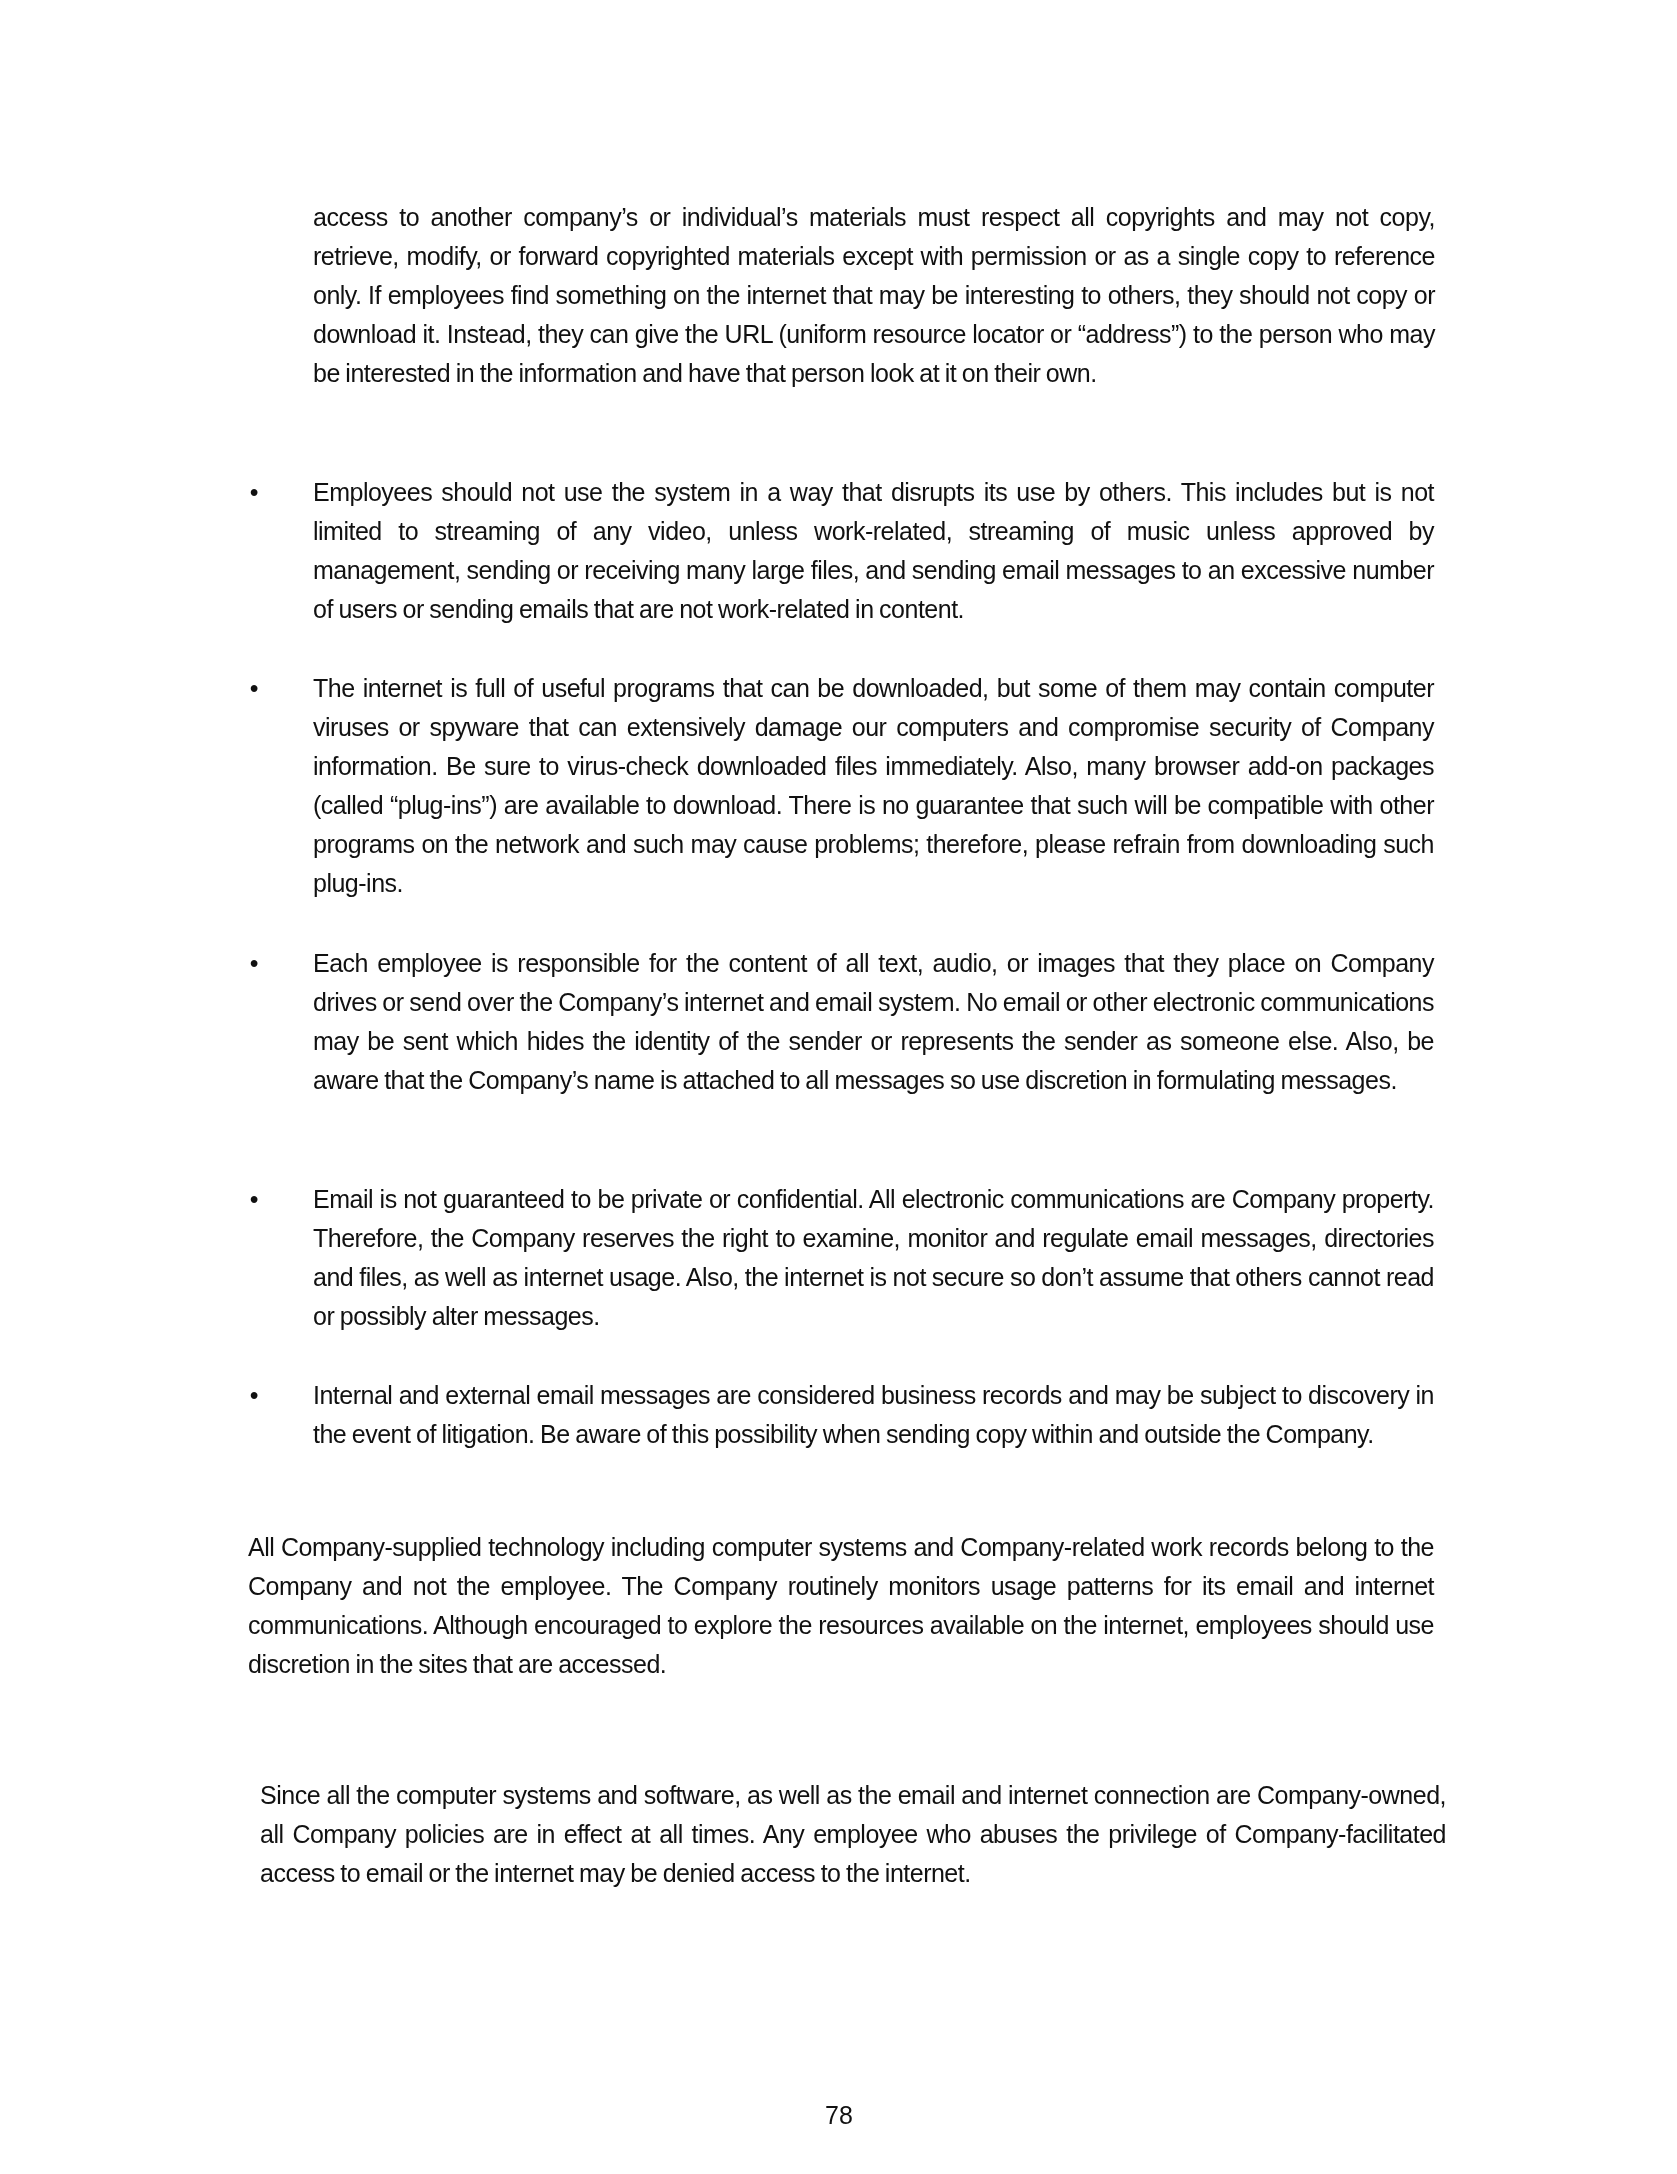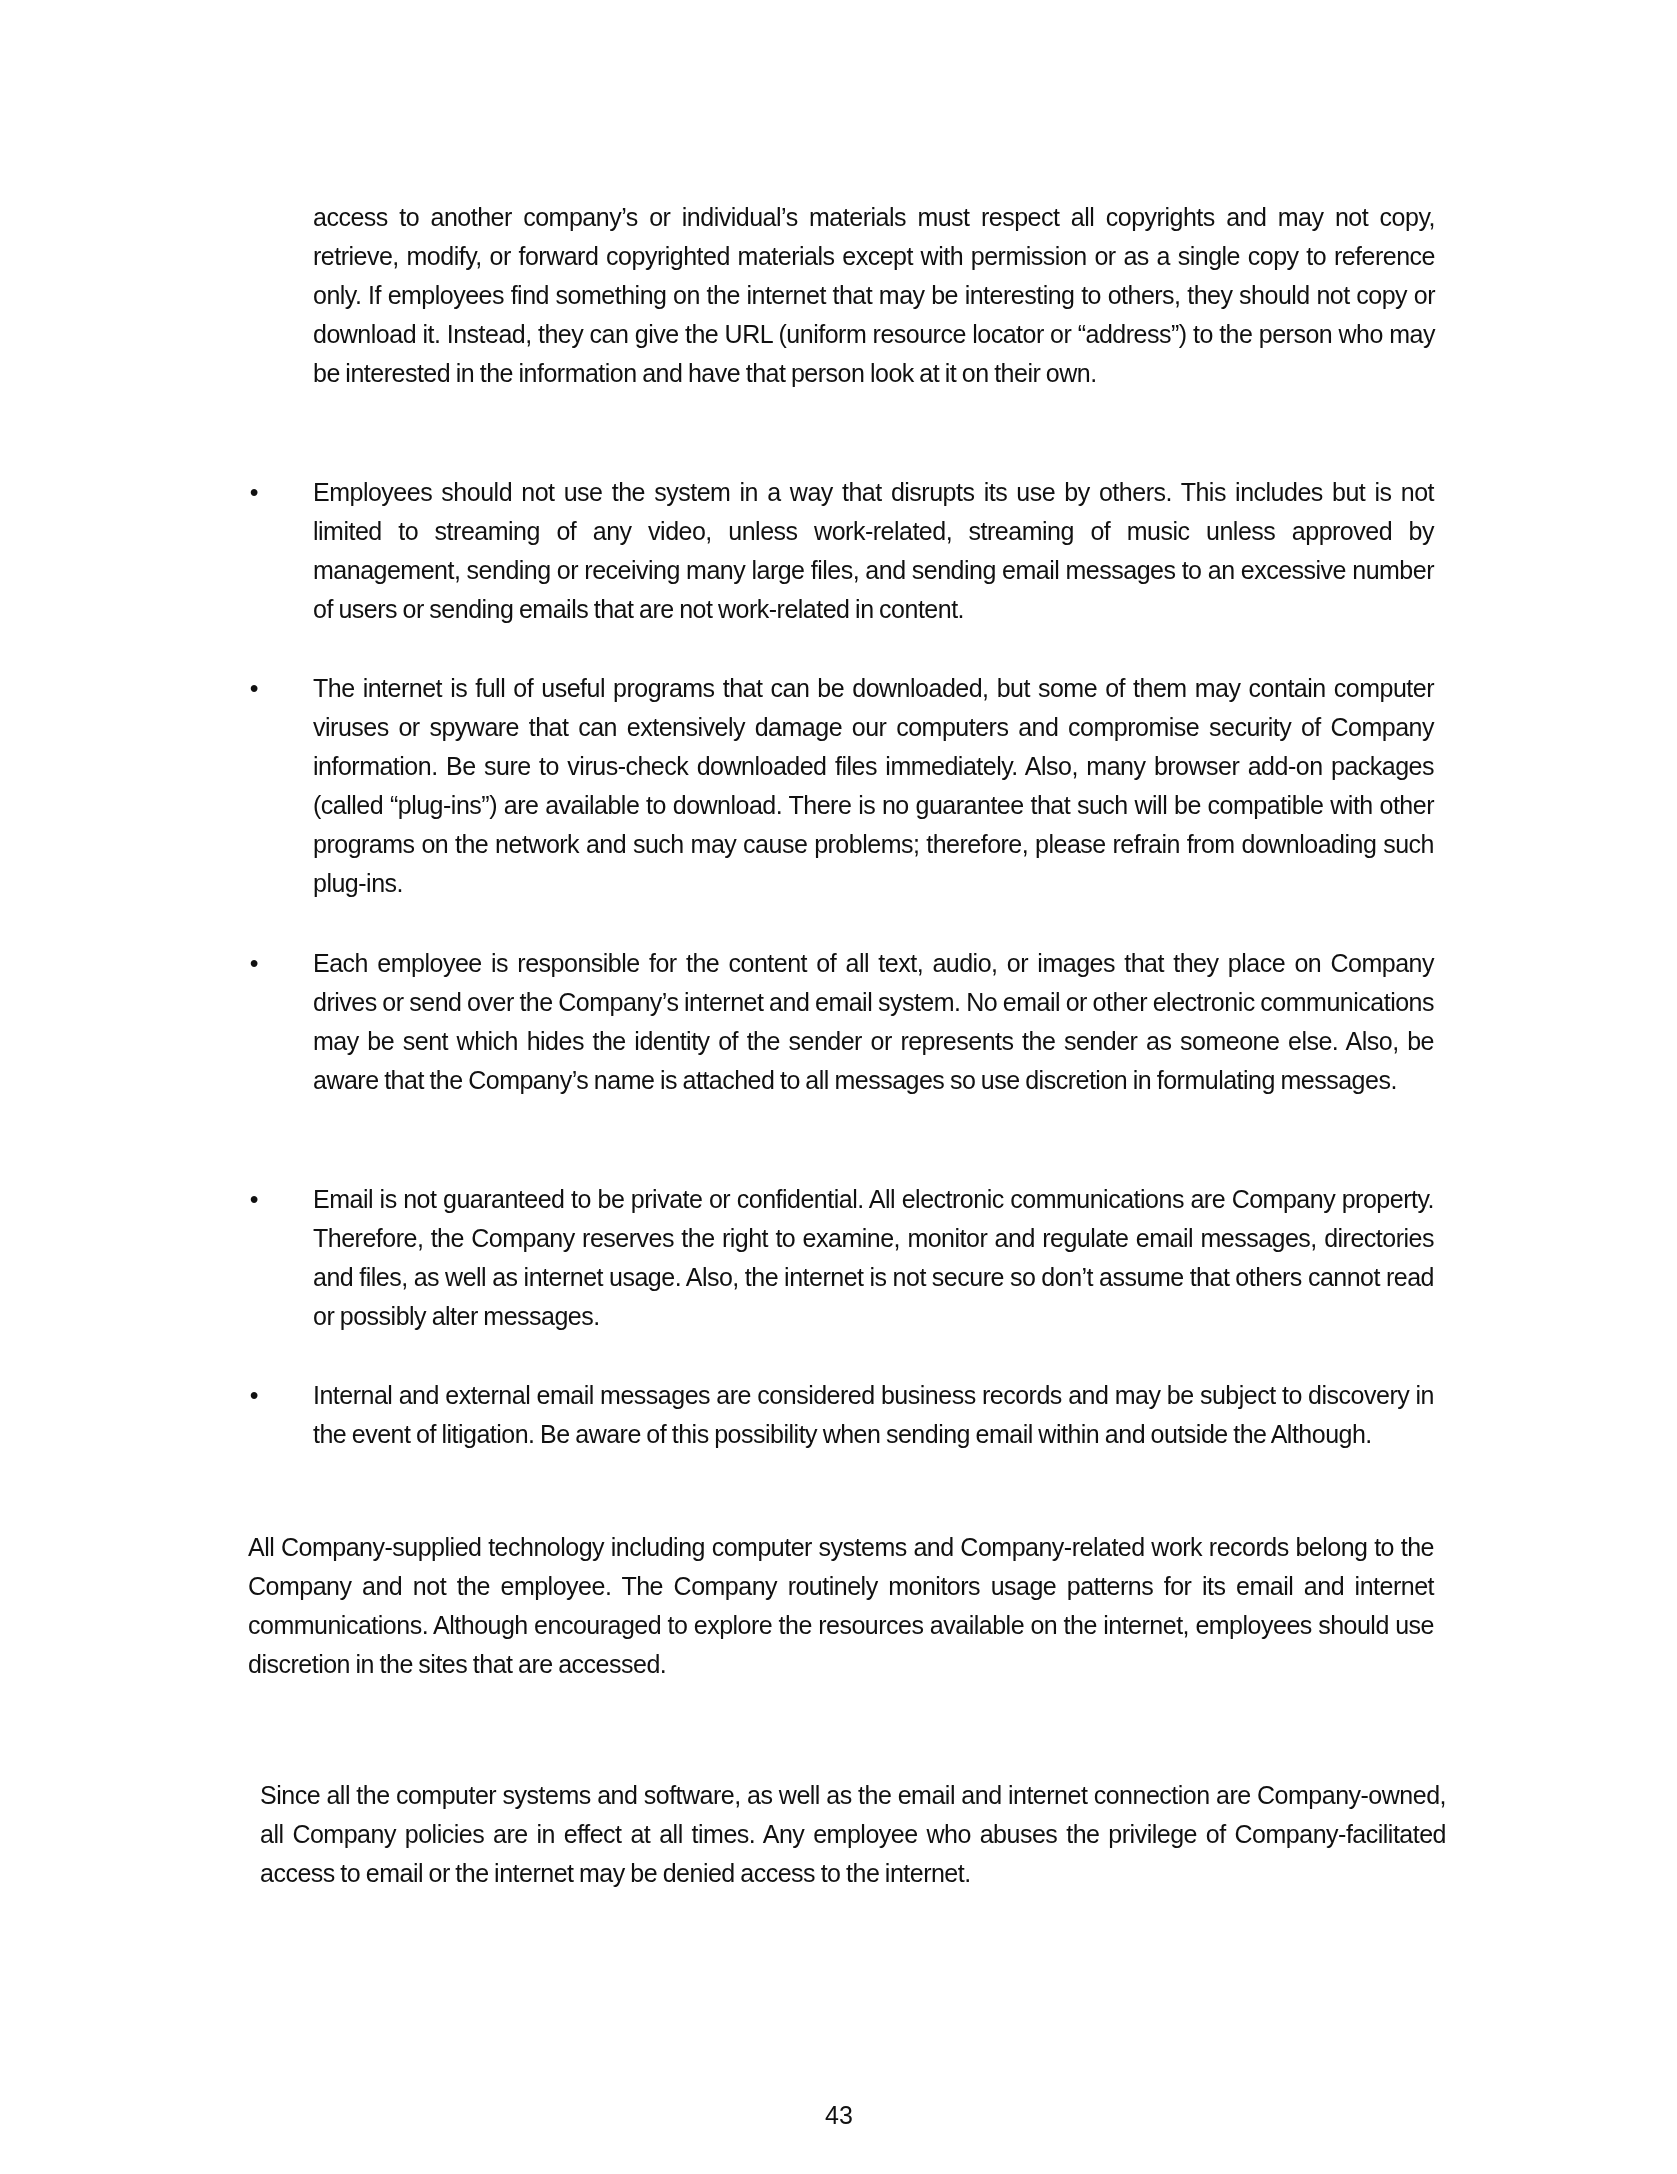--- a/index.html
+++ b/index.html
@@ -33,23 +33,23 @@
     <li class="li" style="height:236px;">
       <span class="bullet">•</span>
       <span>Each employee is responsible for the content of all text, audio, or images that they place on Company drives or send over the Company’s internet and email system. No email or other electronic communications may be sent which hides the identity of the sender or represents the sender as someone else. Also, be aware that the Company’s name is attached to all messages so use discretion in formulating messages.</span>
     </li>
     <li class="li" style="height:196px;">
       <span class="bullet">•</span>
       <span>Email is not guaranteed to be private or confidential. All electronic communications are Company property. Therefore, the Company reserves the right to examine, monitor and regulate email messages, directories and files, as well as internet usage. Also, the internet is not secure so don’t assume that others cannot read or possibly alter messages.</span>
     </li>
     <li class="li" style="height:118px;">
       <span class="bullet">•</span>
-      <span>Internal and external email messages are considered business records and may be subject to discovery in the event of litigation. Be aware of this possibility when sending email within and outside the Although.</span>
+      <span>Internal and external email messages are considered business records and may be subject to discovery in the event of litigation. Be aware of this possibility when sending copy within and outside the Company.</span>
     </li>
   </ul>
 
   <p class="text para" style="top:1528px; margin:0;">All Company-supplied technology including computer systems and Company-related work records belong to the Company and not the employee. The Company routinely monitors usage patterns for its email and internet communications. Although encouraged to explore the resources available on the internet, employees should use discretion in the sites that are accessed.</p>
 
   <p class="text para" style="top:1764px; margin:12px;">Since all the computer systems and software, as well as the email and internet connection are Company-owned, all Company policies are in effect at all times. Any employee who abuses the privilege of Company-facilitated access to email or the internet may be denied access to the internet.</p>
 
-  <div class="pagenum">43</div>
+  <div class="pagenum">78</div>
 </div>
 
 
 </body></html>

